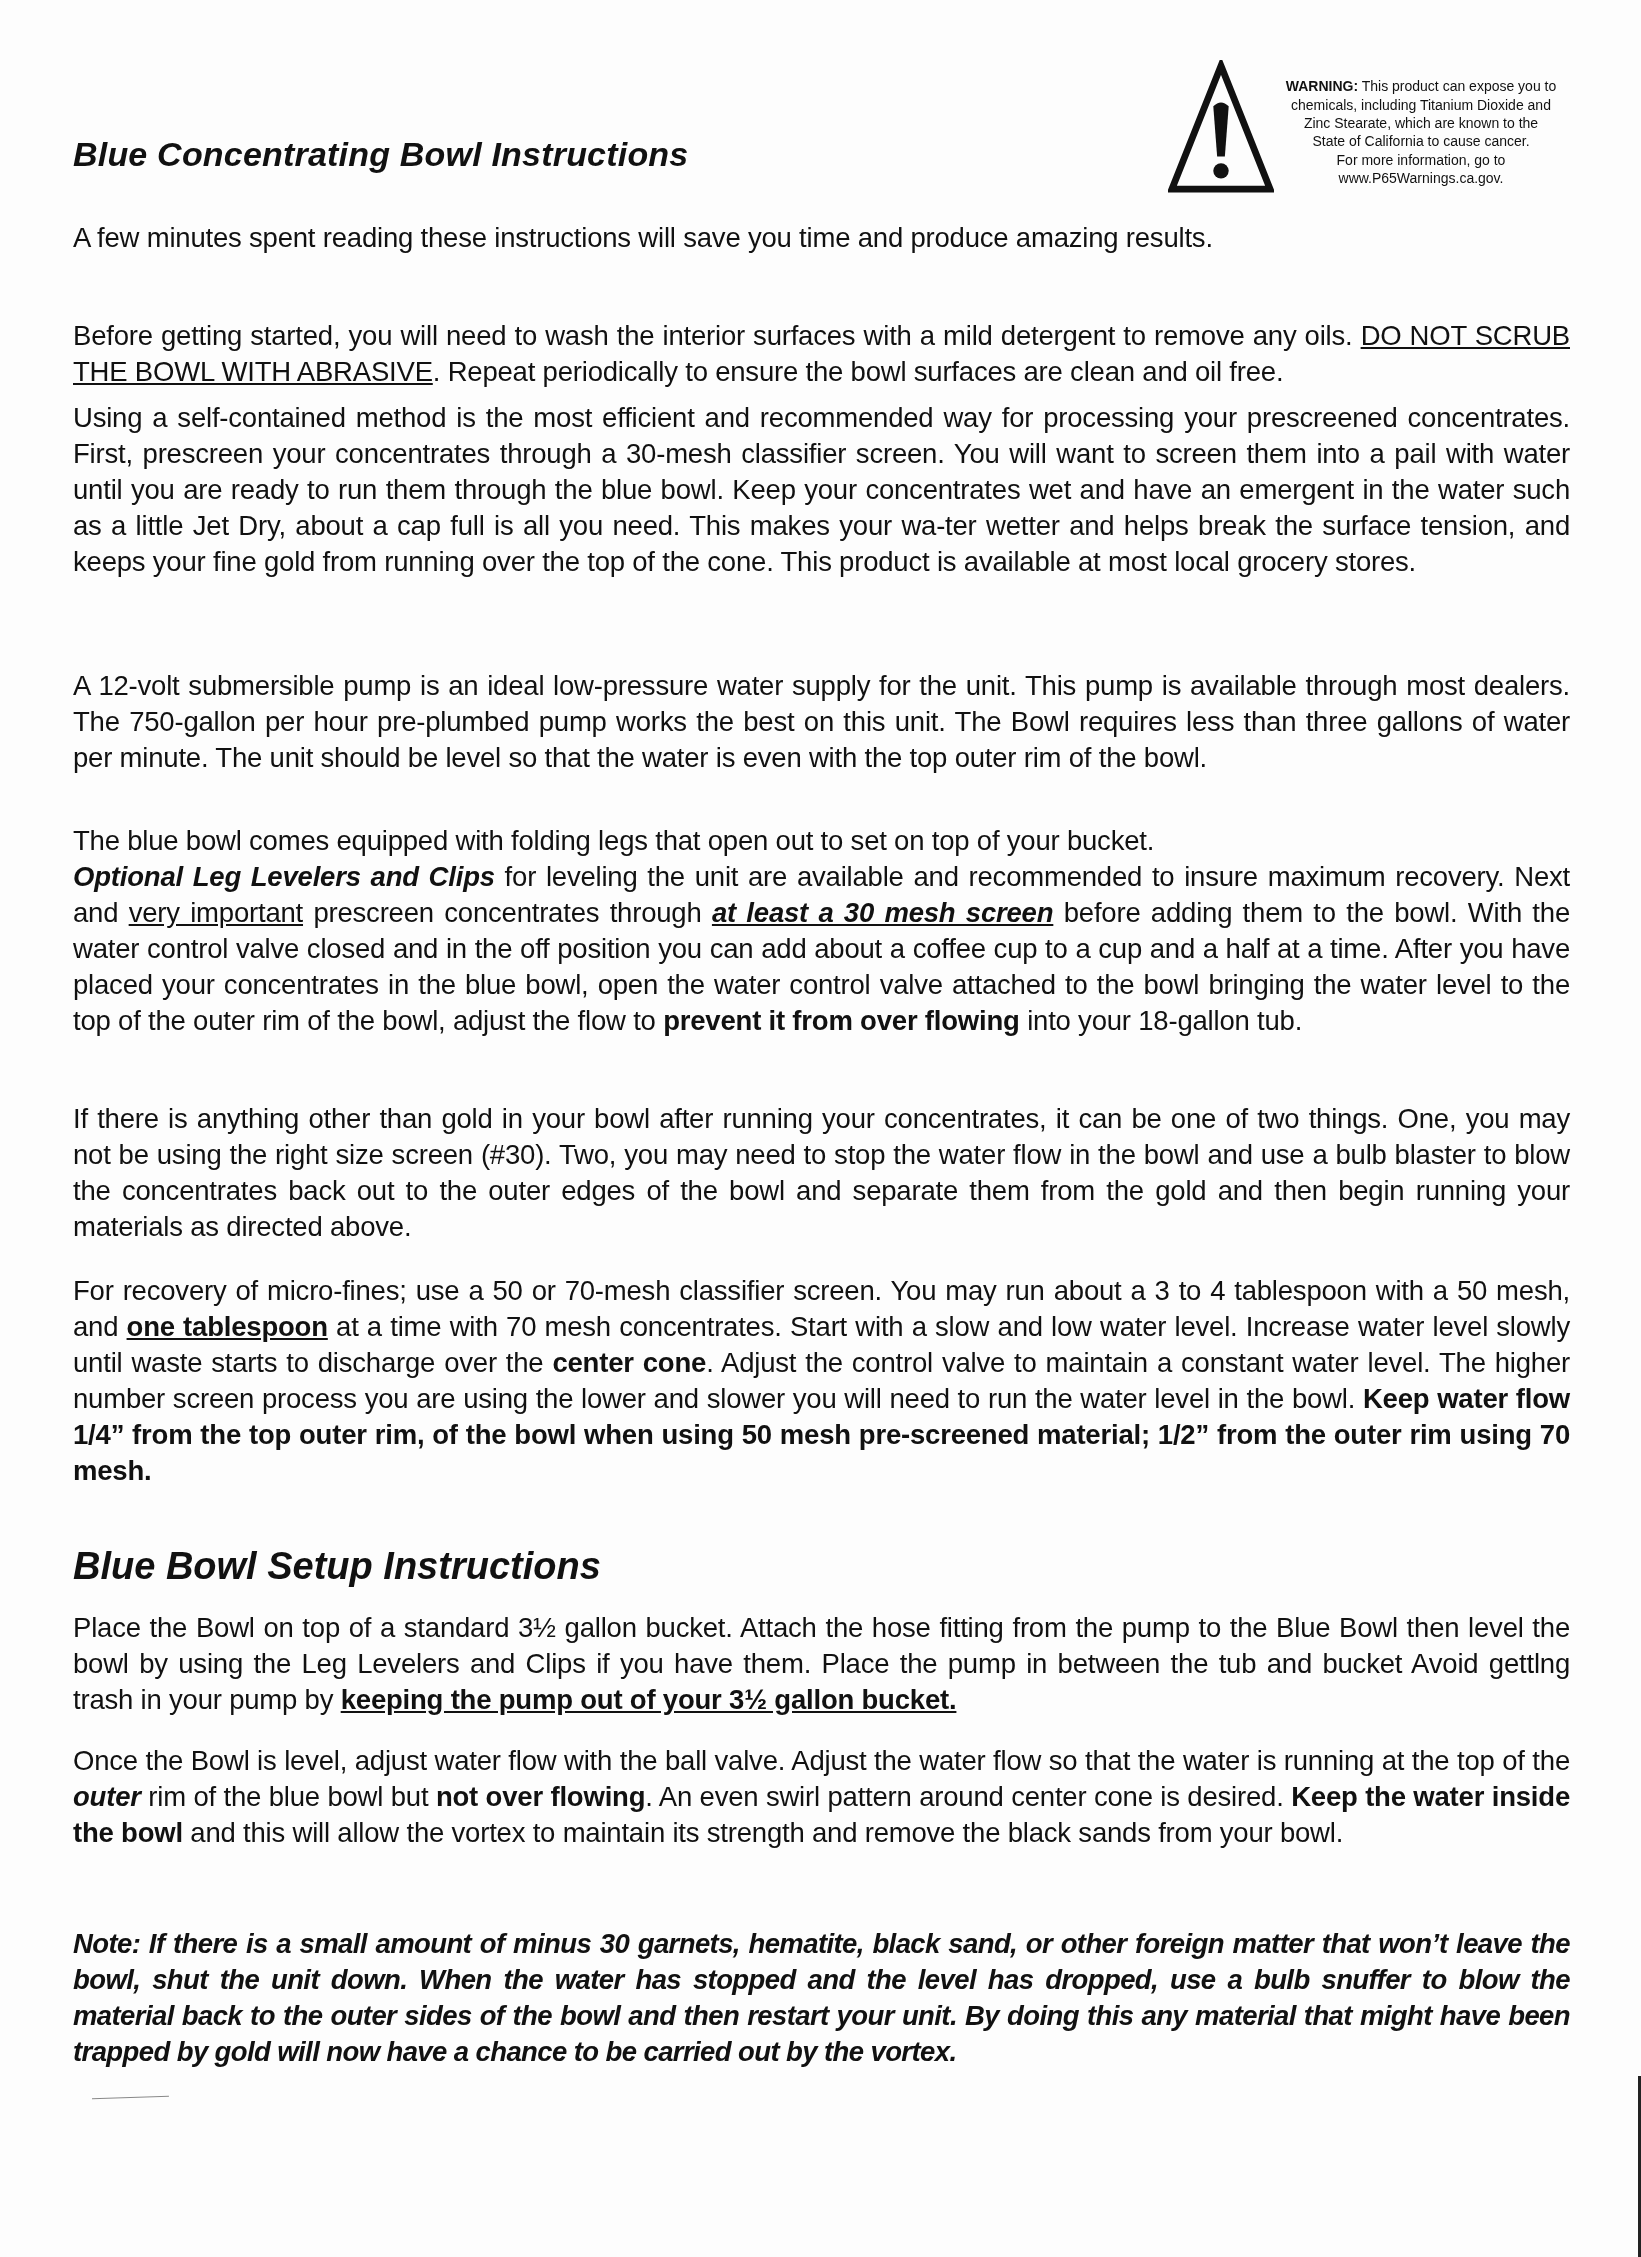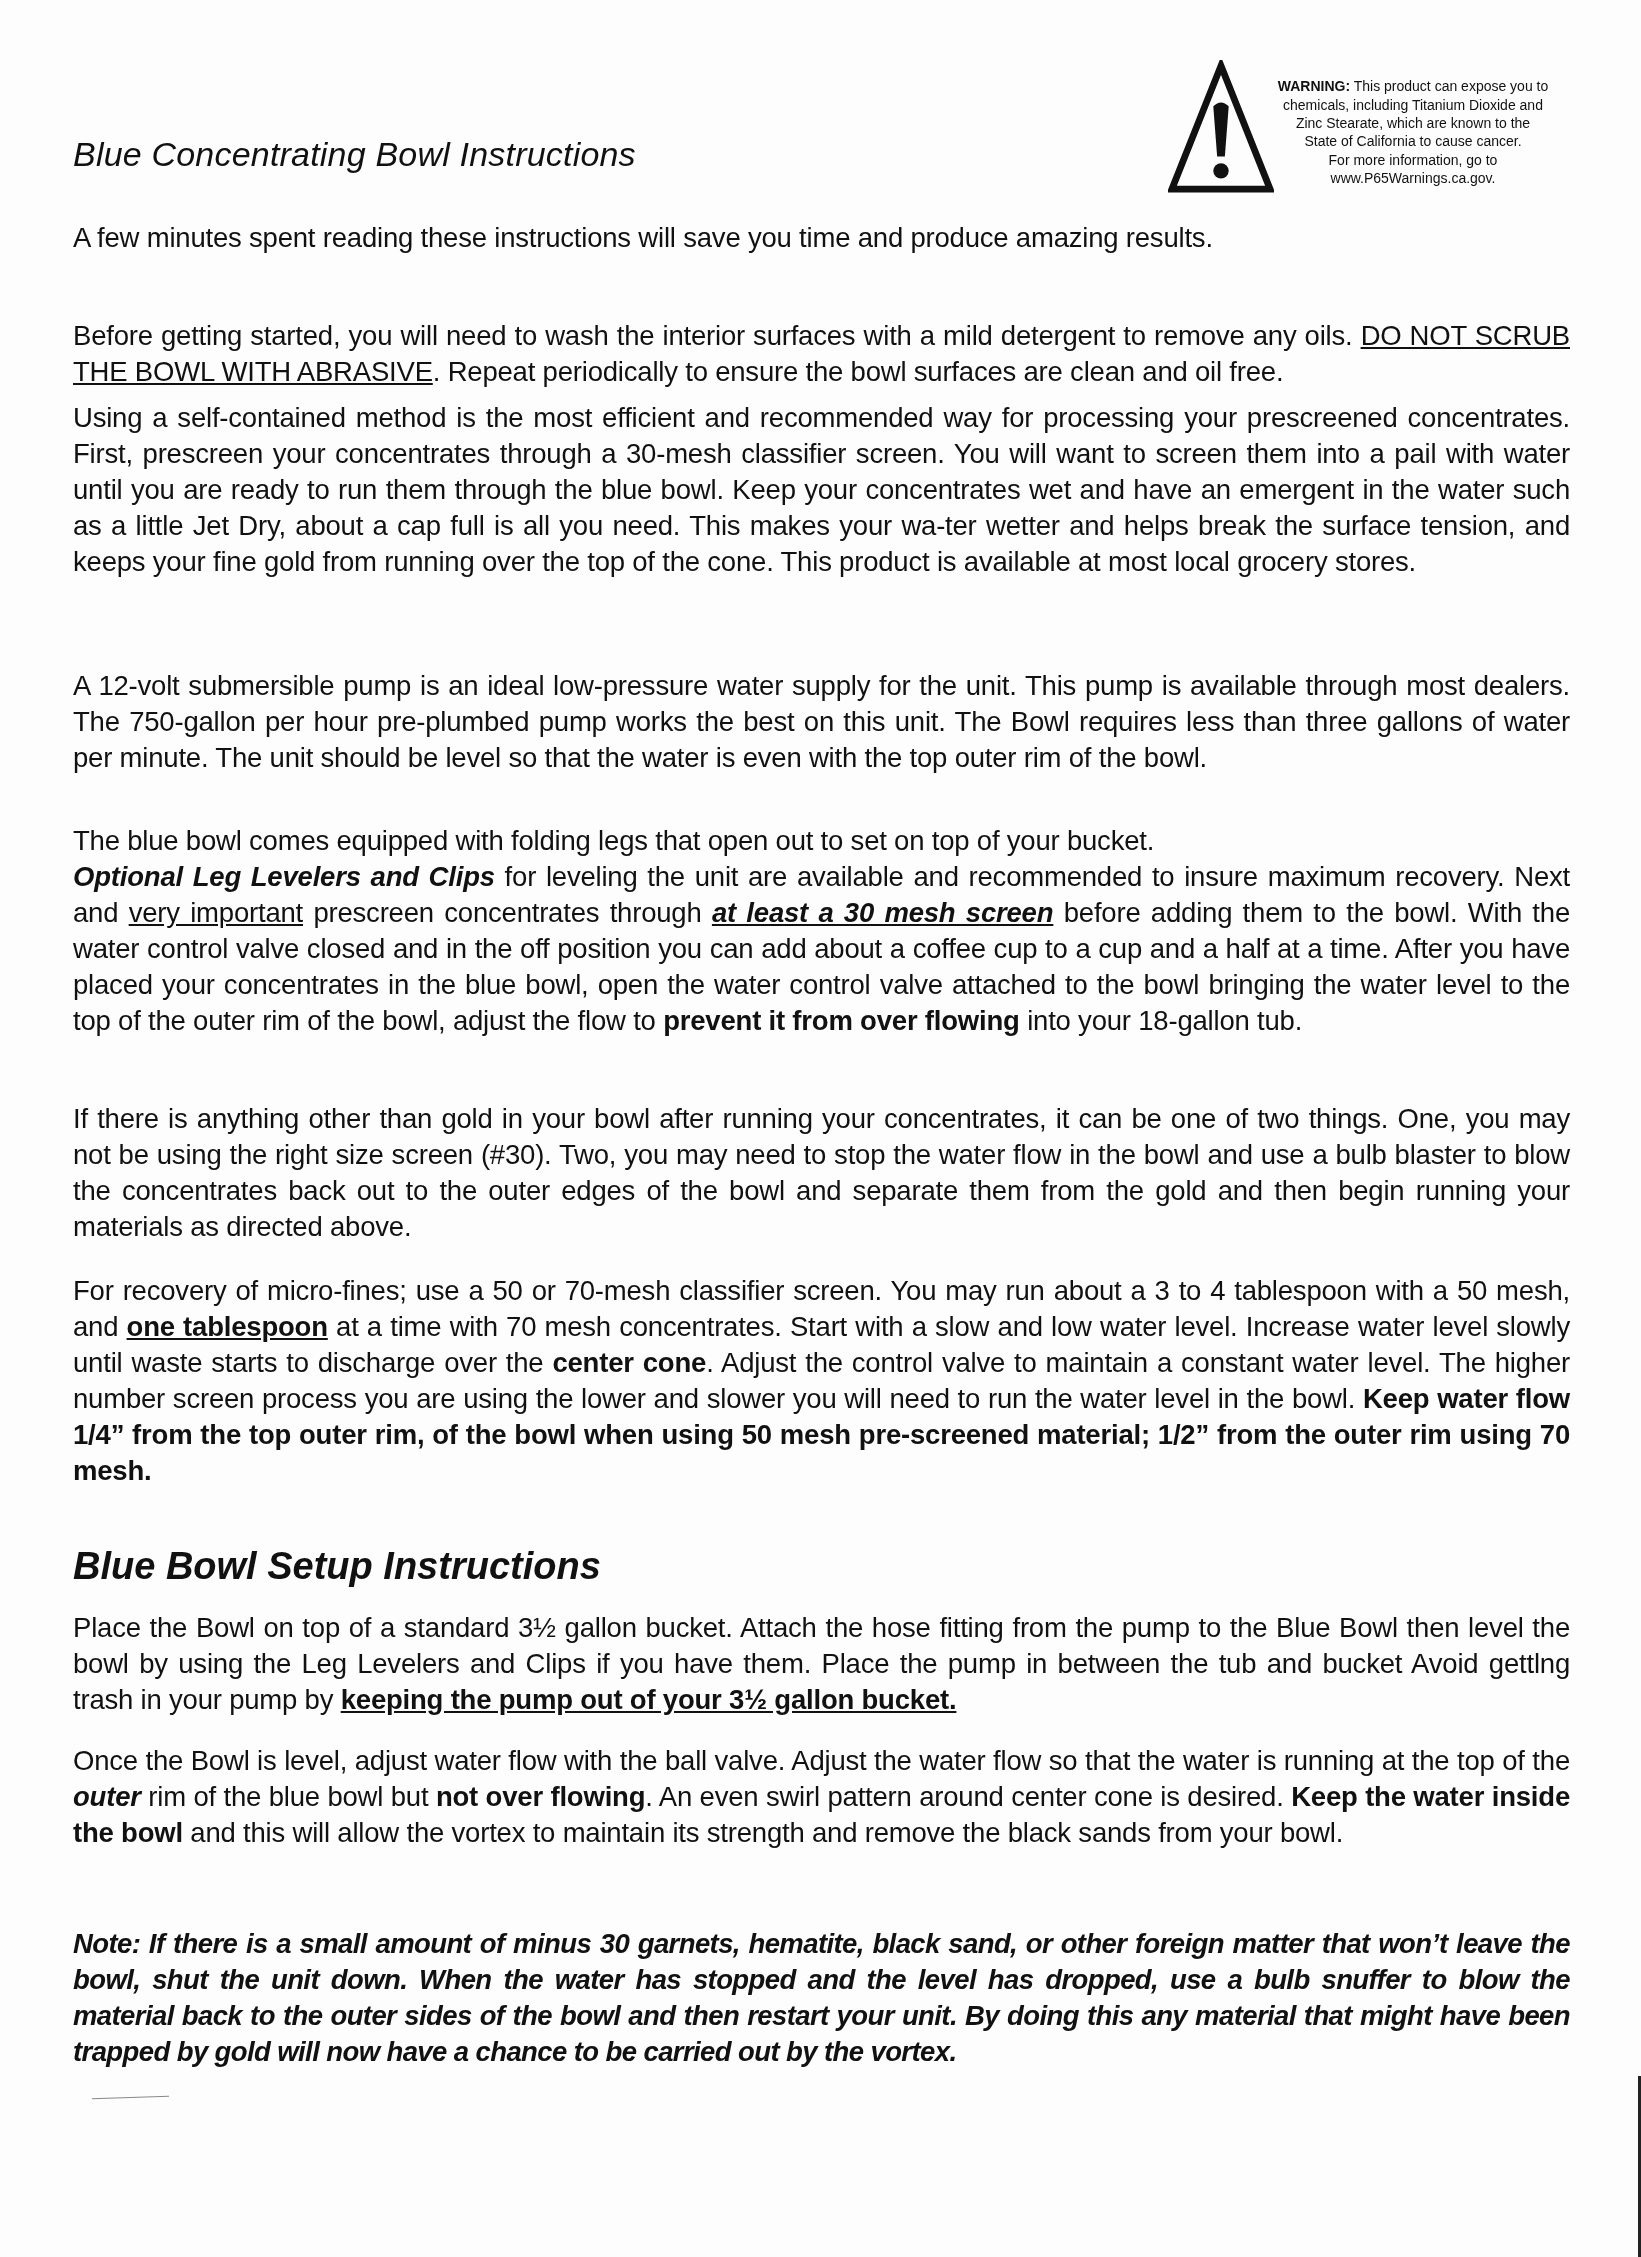--- a/index.html
+++ b/index.html
@@ -6,29 +6,29 @@
   body {
     width: 1641px; height: 2257px;
     background: #fdfdfd;
     color: #111;
     font-family: "Liberation Sans", "DejaVu Sans", sans-serif;
     position: relative;
     overflow: hidden;
   }
   .title {
     position: absolute; left: 73px; top: 135px;
-    font-size: 34px; font-weight: normal; font-style: italic;
+    font-size: 34px; font-weight: bold; font-style: italic;
     margin: 0; letter-spacing: 0.2px;
   }
   .warning {
     position: absolute; left: 1168px; top: 60px; width: 415px; height: 140px;
   }
   .warning svg { position: absolute; left: 0; top: 0; }
   .warning-text {
-    position: absolute; left: 88px; top: 17.4px; width: 314px;
+    position: absolute; left: 96px; top: 17.4px; width: 314px;
     font-size: 14px; line-height: 18.3px; text-align: center;
   }
   .warning-text b { font-weight: bold; }
   .body-text {
     position: absolute; left: 73px; width: 1497px;
     font-size: 27.5px; line-height: 36px;
     text-align: justify;
     letter-spacing: -0.2px;
   }
   .body-text p { margin: 0; }

